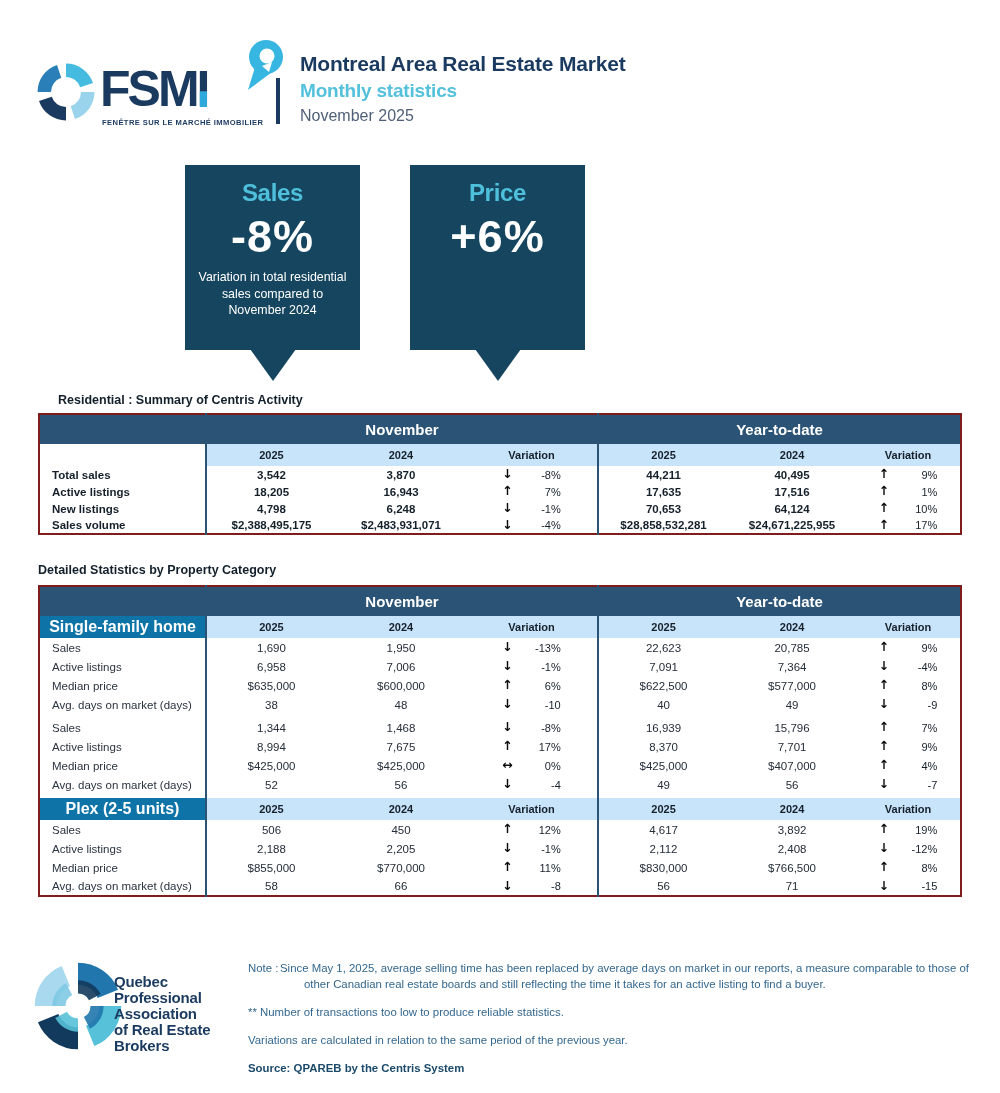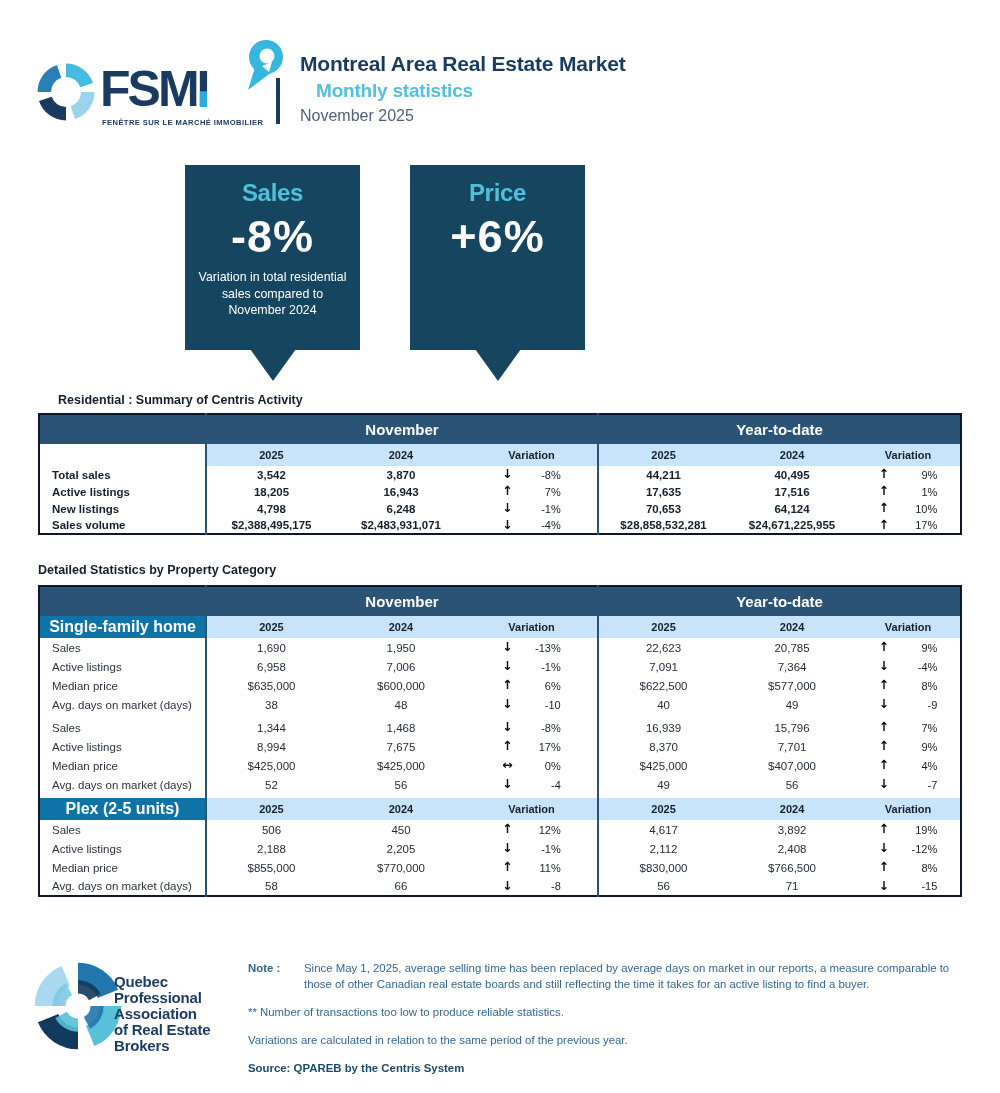--- a/index.html
+++ b/index.html
@@ -13,21 +13,21 @@
   
   .brand-word { left:100px; top:60px; font-size:50px; font-weight:800; letter-spacing:-3px; color:#1b3a5f; }
   .brand-word .i2 { position:relative; }
   .brand-word .i2 .clip {
     position:absolute; left:0; top:0; color:#2fa9dc;
     clip-path:inset(52% 0 0 0);
   }
   .brand-tagline { left:102px; top:118px; font-size:7.6px; font-weight:bold; letter-spacing:0.4px; color:#1b3a5f; }
   .brand-bar { left:276px; top:78px; width:4px; height:46px; background:#1b3a5f; }
   .hdr-title { left:300px; top:52px; font-size:21px; font-weight:800; color:#1b3a5f; letter-spacing:-0.2px; }
-  .hdr-subtitle { left:316px; top:80px; font-size:19px; font-weight:800; color:#53c0dc; letter-spacing:-0.2px; }
+  .hdr-subtitle { left:300px; top:80px; font-size:19px; font-weight:800; color:#53c0dc; letter-spacing:-0.2px; }
   .hdr-period { left:300px; top:107px; font-size:16px; color:#50607a; }
 
   
   .callouts { left:185px; top:165px; width:625px; display:flex; gap:50px; }
   .callout { width:175px; display:flex; flex-direction:column; align-items:center; }
   .callout-box {
     width:175px; min-height:185px; background:#16465f; color:#fff;
     padding:14px 10px 12px 10px; text-align:center;
   }
   .callout-tail {
@@ -36,21 +36,21 @@
   }
   .callout-label { font-size:24px; font-weight:800; color:#4fc0dc; letter-spacing:-0.3px; }
   .callout-value { font-size:45px; font-weight:800; color:#fff; margin:4px 0 6px 0; letter-spacing:1px; }
   .callout-desc { font-size:12.4px; line-height:1.34; color:#fff; }
 
   
   .tbl-title { font-size:12.5px; font-weight:bold; color:#13202c; }
   .t1-title { left:38px; top:393px;padding-left:20px; }
   .t2-title { left:38px; top:563px; }
   table { border-collapse:collapse; table-layout:fixed; }
-  .stat-table { position:absolute; left:38px; width:922px; border:2px solid #0f172a; }
+  .stat-table { position:absolute; left:38px; width:922px; border:2px solid #7f1d1d; }
   .t1 { top:413px; }
   .t2 { top:585px; }
   col.c-label { width:167px; } col.c1 { width:130px; } col.c2 { width:130px; }
   col.c3 { width:132px; } col.c4 { width:130px; } col.c5 { width:128px; } col.c6 { width:105px; }
 
   tr.group-row { background:#2a5375; height:30px; }
   tr.group-row th { color:#ffffff; font-size:15px; font-weight:bold; text-align:center; }
   tr.group-row td { background:#2a5375; }
 
   tr.cols-row { height:22px; }
@@ -74,21 +74,21 @@
   tr.band-row { height:22px; }
   tr.band-row td.cat { background:#0e74a8; color:#ffffff; font-size:16px; font-weight:bold; text-align:center; }
   tr.band-row th { background:#c8e4fb; color:#16202b; font-size:11px; font-weight:bold; text-align:center; }
   tr.gap-row td { height:4px; background:#ffffff; padding:0; }
 
   
   .qp-logo { left:34px; top:962px; }
   .qp-name { left:114px; top:974px; font-size:15px; line-height:16px; font-weight:800; color:#1b3a5f; letter-spacing:-0.2px; }
   .notes { left:248px; top:960px; width:732px; color:#33678f; font-size:11.4px; line-height:16px; }
   .note-para { padding-left:56px; }
-  .note-label { display:inline-block; width:56px; margin-left:-56px; vertical-align:top;font-weight:bold; }
+  .note-label { display:inline-block; width:32px; margin-left:-56px; vertical-align:top; }
   .note2 { margin-top:12px; }
   .note3 { margin-top:12px; }
   .source-line { margin-top:12px; font-weight:bold; color:#1b4a6b; }
 </style>
 </head>
 <body>
 
 <div class="abs" style="left:36px; top:62px;">
   <svg width="60" height="60" viewBox="0 0 58 58">
     <g fill="none" stroke-linecap="butt" stroke-width="13" stroke-dasharray="26 7">

